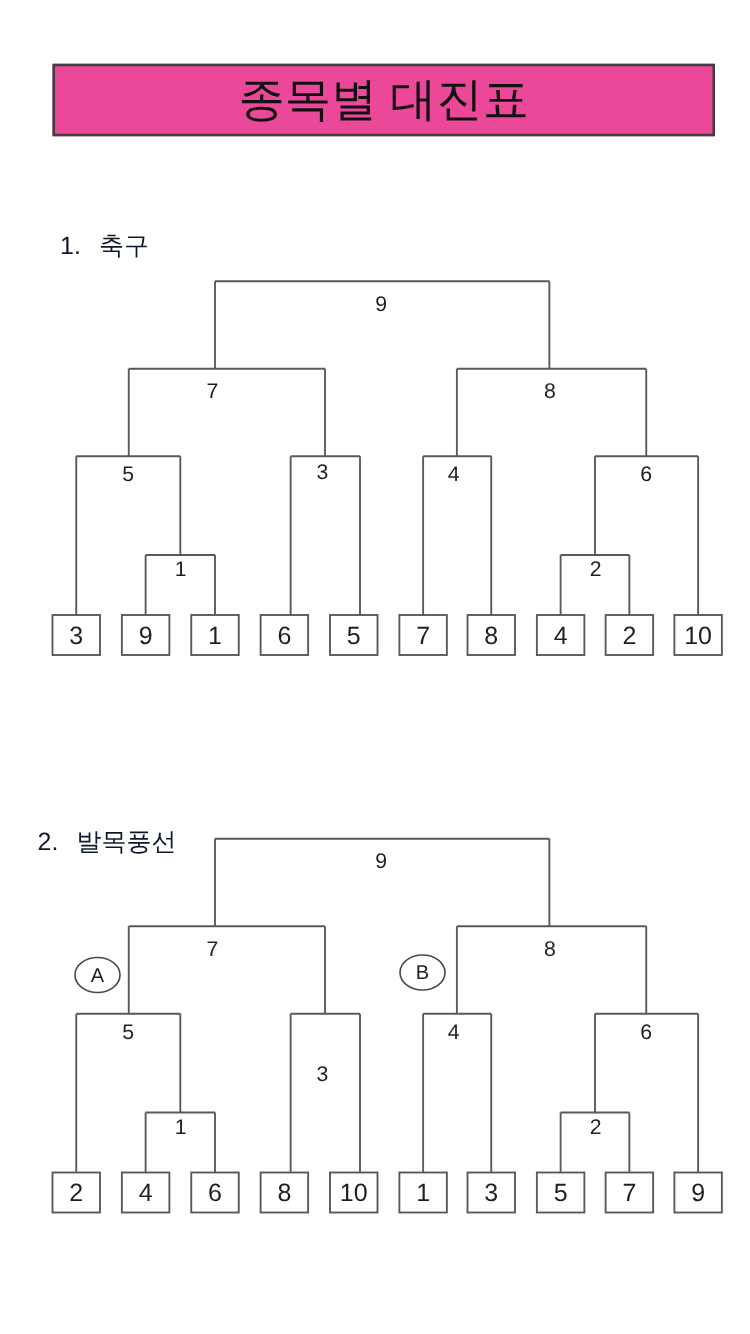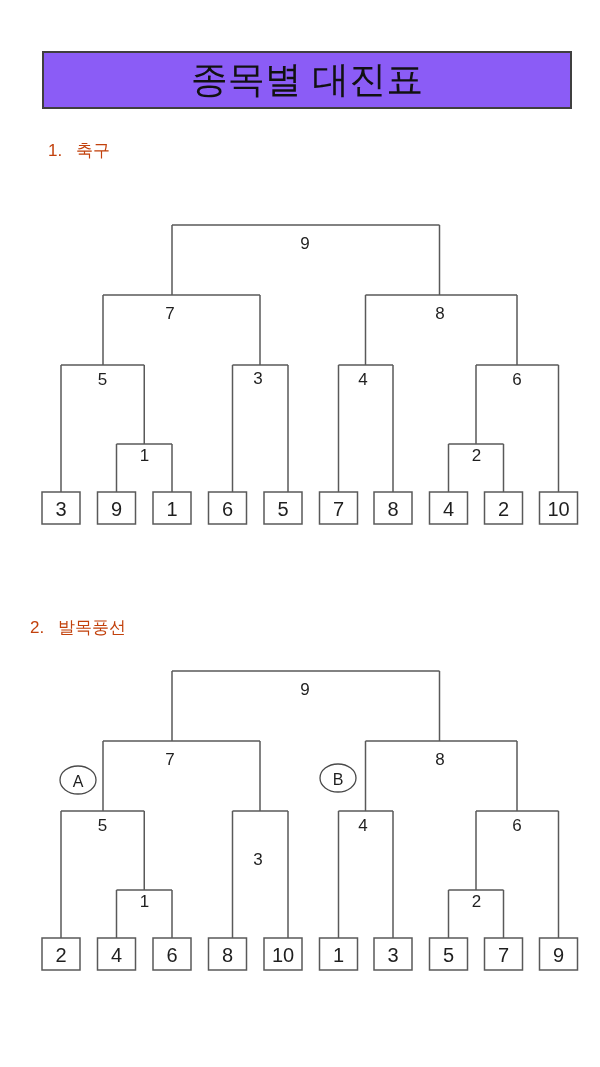--- a/index.html
+++ b/index.html
@@ -8,33 +8,34 @@
     background:#ffffff;
     position:relative;
     overflow:hidden;
     font-family:"Liberation Sans","DejaVu Sans",sans-serif;
   }
   .title-box{
     position:absolute;left:42px;top:51px;width:530px;height:58px;
     border:2px solid #3f3f3f;
     box-sizing:border-box;
     display:flex;align-items:center;justify-content:center;
-    background:#8b5cf6;
+    background:#ec4899;
   }
   .title-text{
     font-size:37px;
     color:#111111;
     letter-spacing:0px;
     white-space:nowrap;
   }
   .heading{
     position:absolute;
-    font-size:17px;
-    color:#c2410c;
+    font-size:20px;
+    color:#0f172a;
     white-space:nowrap;
+    margin-top:44px;
   }
   .heading .no{display:inline-block;margin-right:9px;}
   #heading-0{left:48px;top:139px;}
   #heading-1{left:30px;top:616px;}
   svg.bracket{
     position:absolute;left:0;
     width:600px;height:301px;
     overflow:visible;
   }
   svg.bracket line{

